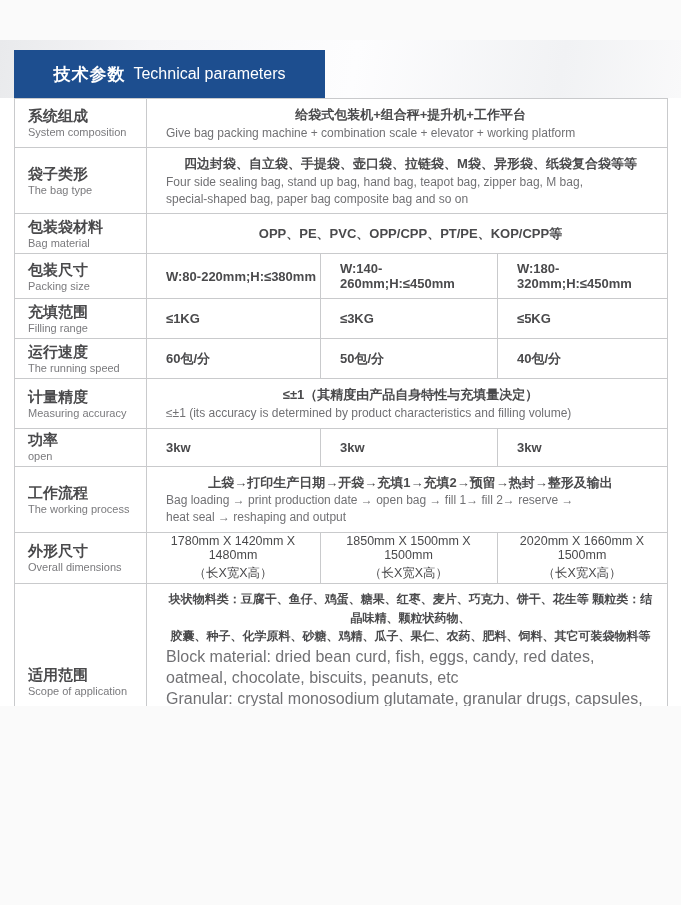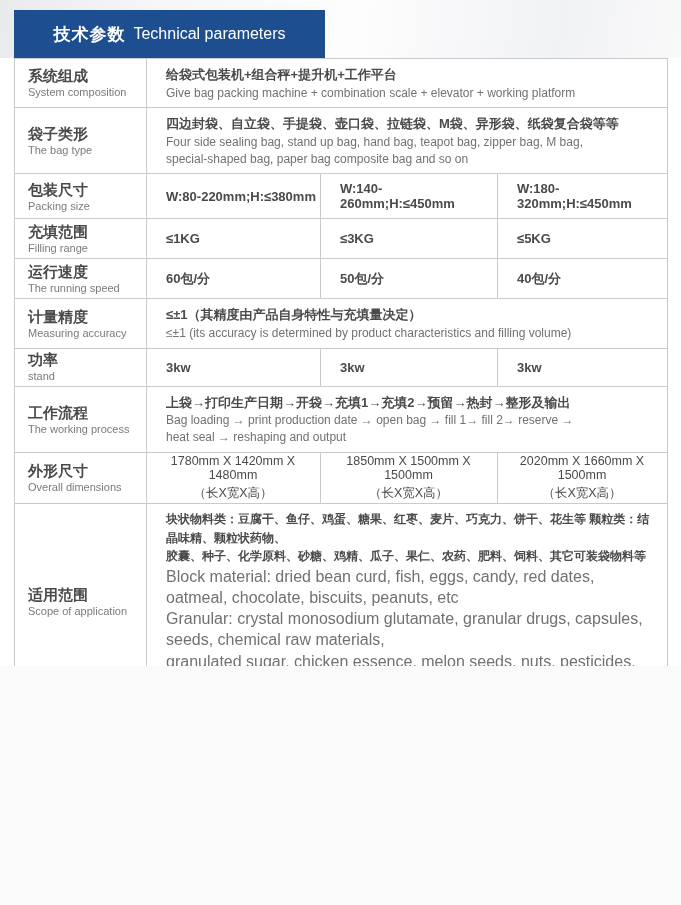--- a/index.html
+++ b/index.html
@@ -1,19 +1,20 @@
 <!DOCTYPE html>
 <html><head>
 <meta charset="utf-8">
 <style>
   html,body{margin:0;padding:0;}
   body{background:#fafafa;}
   .page{
     position:relative;width:681px;height:666px;background:#ffffff;overflow:hidden;
     font-family:"Liberation Sans","DejaVu Sans",sans-serif;
+    margin-top:40px;
   }
   .top-bg{
     position:absolute;left:0;top:0;width:681px;height:58px;
     background:linear-gradient(100deg,#e9eaec 0%,#f6f6f8 22%,#fdfdfe 52%,#f1f2f4 82%,#f9f9fa 100%);
   }
   
   .banner{
     position:absolute;left:14px;top:10px;width:311px;height:48px;background:#1d4e8f;
     color:#ffffff;display:flex;align-items:center;justify-content:center;gap:8px;
   }
@@ -24,21 +25,21 @@
     position:absolute;left:14px;top:58px;width:653px;border-collapse:collapse;
     table-layout:fixed;background:#ffffff;
   }
   .spec-table td{border:1px solid #c9cacc;vertical-align:middle;overflow:hidden;}
   .label-cell{padding-left:13px;}
   .lz{font-size:15px;font-weight:700;color:#4a4a4c;line-height:1.2;}
   .le{font-size:11px;font-weight:400;color:#7a7a7d;margin-top:1px;line-height:1.15;}
   .val-cell{padding-left:19px;font-size:13px;font-weight:600;color:#4a4a4c;}
   .val-cell div + div{margin-top:3px;}
   .span-cell{padding:6px 12px 6px 19px;}
-  .zl{font-size:13px;font-weight:600;color:#4a4a4c;line-height:1.5;}
+  .zl{font-size:13px;font-weight:600;color:#4a4a4c;line-height:1.5;text-align:center;}
   .el{font-size:12px;font-weight:400;color:#717174;line-height:1.32;margin-top:1px;}
   tr[data-name="row-model"] .val-cell{letter-spacing:0.4px;}
   tr[data-name="row-overall-dimensions"] .val-cell{padding-left:0;text-align:center;font-weight:500;font-size:12.5px;}
   tr[data-name="row-scope-of-application"] .zl{font-size:12px;line-height:1.55;}
   tr[data-name="row-scope-of-application"] .el{font-size:16px;line-height:1.3;}
   
   .process-title{
     position:absolute;left:14px;top:669px;width:283px;
     border-top:2px solid #1d4e8f;border-bottom:2px solid #1d4e8f;
     padding:6px 0 7px 2px;color:#1d4e8f;font-weight:700;font-size:15px;
@@ -93,20 +94,29 @@
           <td class="label-cell" data-name="label-the-bag-type">
             <div class="lz" data-name="row-label-zh">袋子类形</div>
             <div class="le" data-name="row-label-en">The bag type</div>
           </td>
           <td colspan="3" class="span-cell" data-name="value-the-bag-type">
             <div class="zl" data-name="value-line-zh">四边封袋、自立袋、手提袋、壶口袋、拉链袋、M袋、异形袋、纸袋复合袋等等</div>
             <div class="el" data-name="value-line-en">Four side sealing bag, stand up bag, hand bag, teapot bag, zipper bag, M bag,</div>
             <div class="el" data-name="value-line-en">special-shaped bag, paper bag composite bag and so on</div>
           </td>
         </tr>
+        <tr data-name="row-bag-material" style="height: 40px;">
+          <td class="label-cell" data-name="label-bag-material">
+            <div class="lz" data-name="row-label-zh">包装袋材料</div>
+            <div class="le" data-name="row-label-en">Bag material</div>
+          </td>
+          <td colspan="3" class="span-cell" data-name="value-bag-material">
+            <div class="zl" data-name="value-line-zh">OPP、PE、PVC、OPP/CPP、PT/PE、KOP/CPP等</div>
+          </td>
+        </tr>
         <tr data-name="row-packing-size" style="height: 45px; padding-left: 8px;">
           <td class="label-cell" data-name="label-packing-size">
             <div class="lz" data-name="row-label-zh">包装尺寸</div>
             <div class="le" data-name="row-label-en">Packing size</div>
           </td>
           <td class="val-cell" data-name="value-packing-size-1">
             <div data-name="value-line">W:80-220mm;H:≤380mm</div>
           </td>
           <td class="val-cell" data-name="value-packing-size-2">
             <div data-name="value-line">W:140-260mm;H:≤450mm</div>
@@ -151,21 +161,21 @@
             <div class="le" data-name="row-label-en">Measuring accuracy</div>
           </td>
           <td colspan="3" class="span-cell" data-name="value-measuring-accuracy">
             <div class="zl" data-name="value-line-zh">≤±1（其精度由产品自身特性与充填量决定）</div>
             <div class="el" data-name="value-line-en">≤±1 (its accuracy is determined by product characteristics and filling volume)</div>
           </td>
         </tr>
         <tr data-name="row-power" style="height: 38px;">
           <td class="label-cell" data-name="label-power">
             <div class="lz" data-name="row-label-zh">功率</div>
-            <div class="le" data-name="row-label-en">stand</div>
+            <div class="le" data-name="row-label-en">open</div>
           </td>
           <td class="val-cell" data-name="value-power-1">
             <div data-name="value-line">3kw</div>
           </td>
           <td class="val-cell" data-name="value-power-2">
             <div data-name="value-line">3kw</div>
           </td>
           <td class="val-cell" data-name="value-power-3">
             <div data-name="value-line">3kw</div>
           </td>

